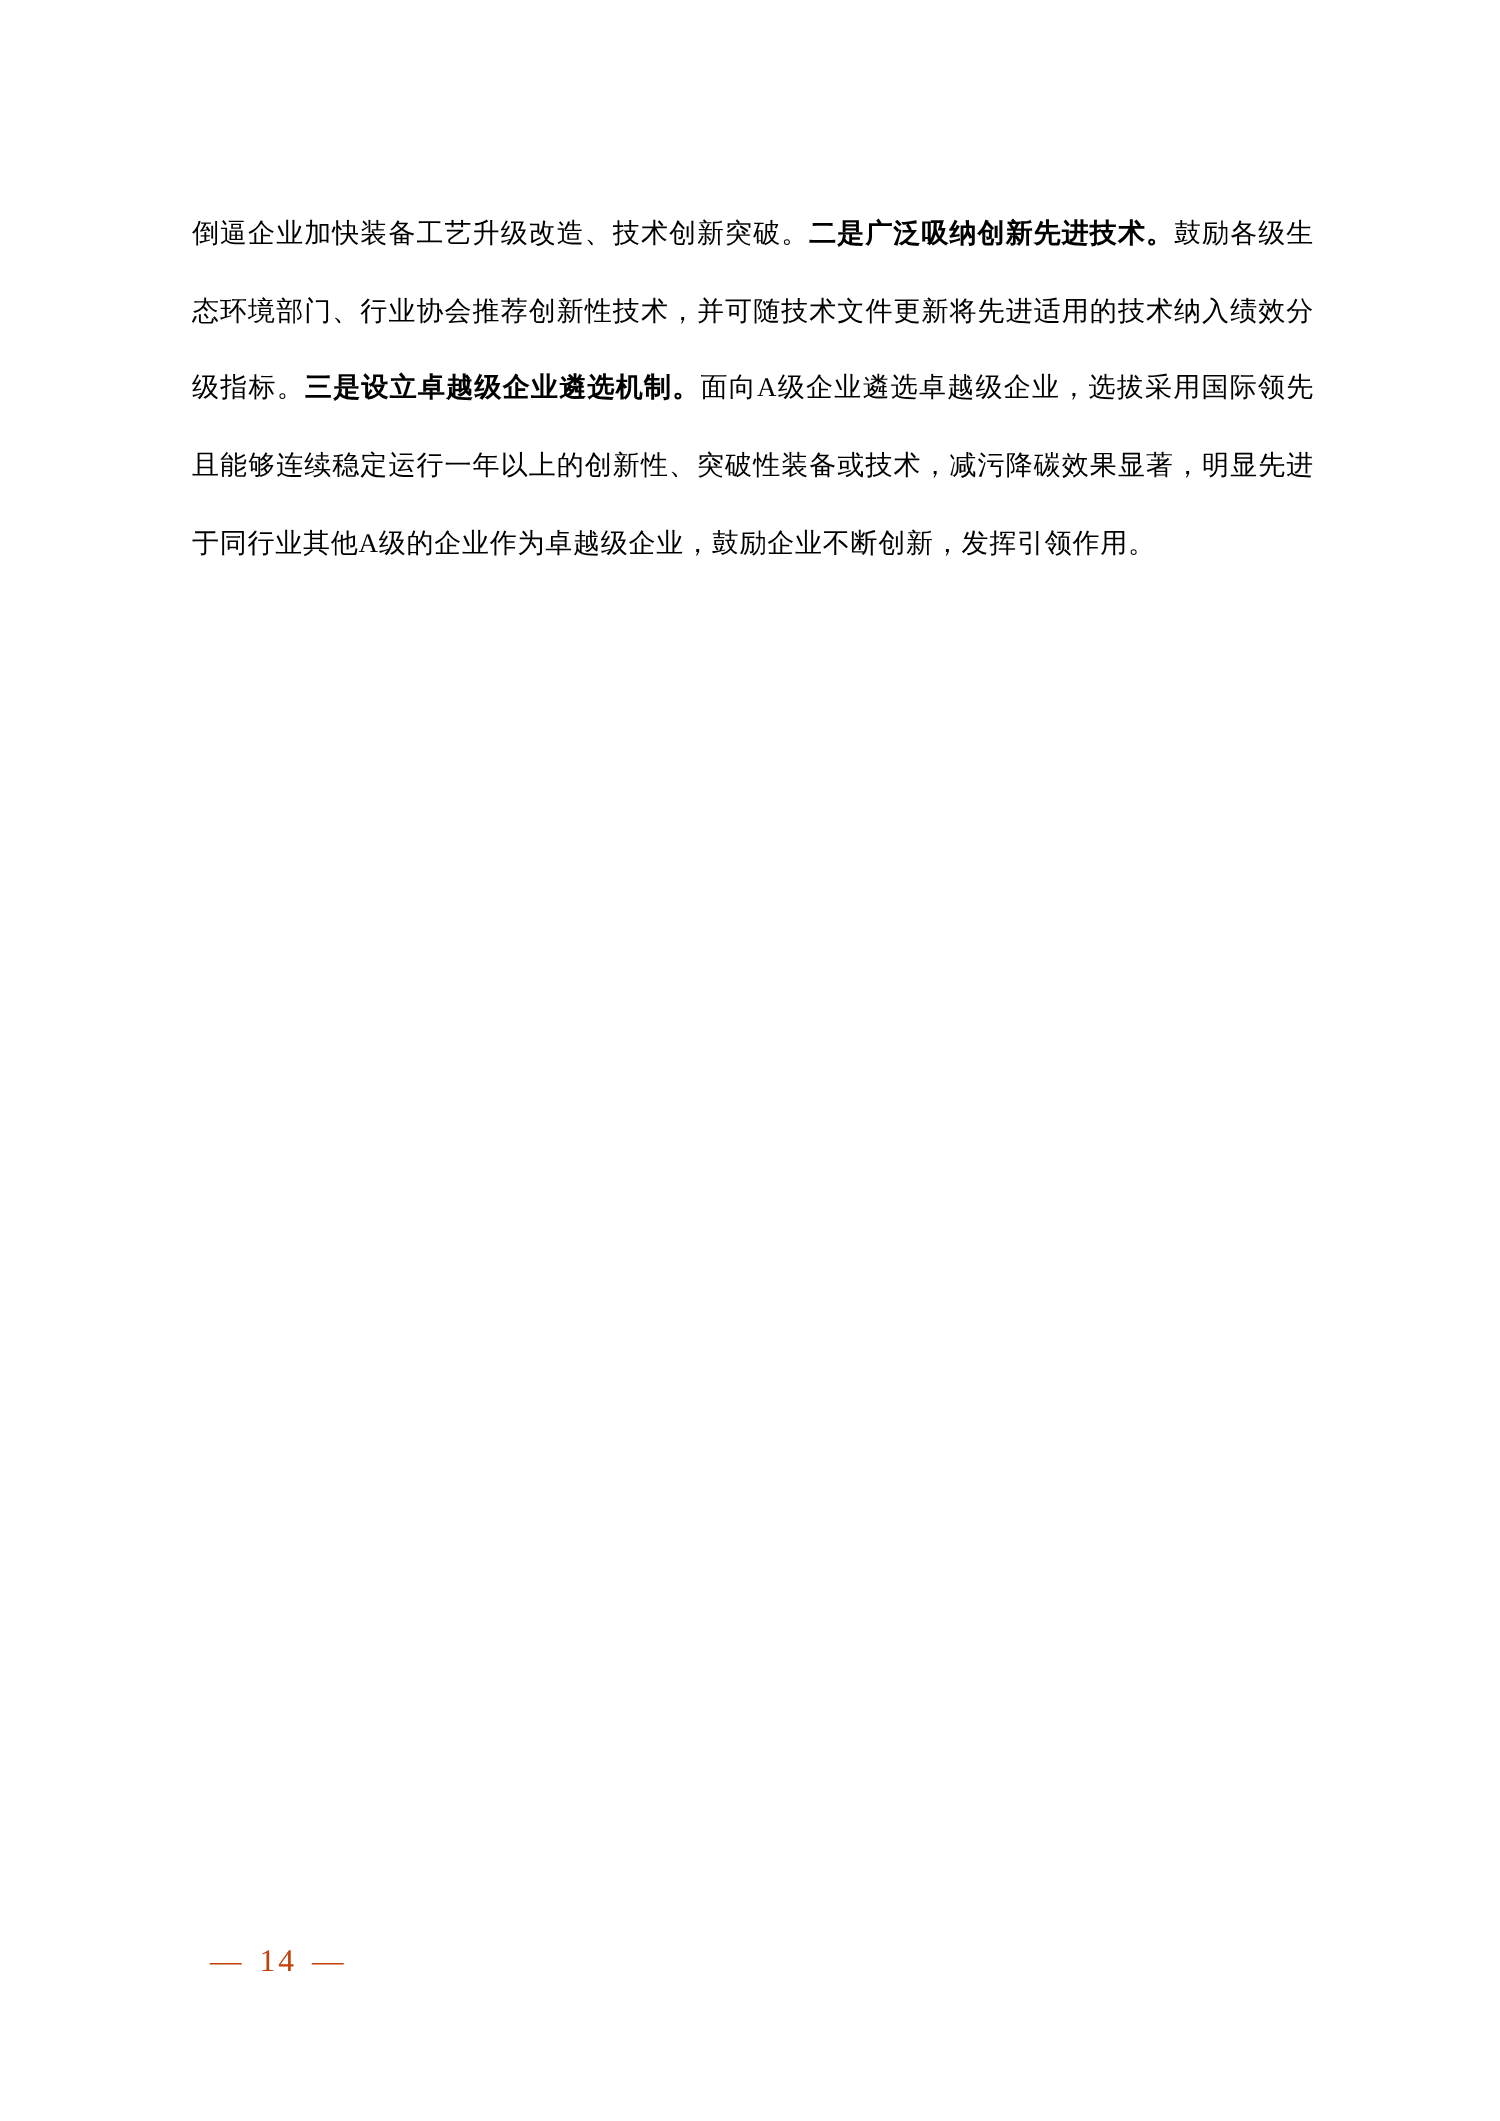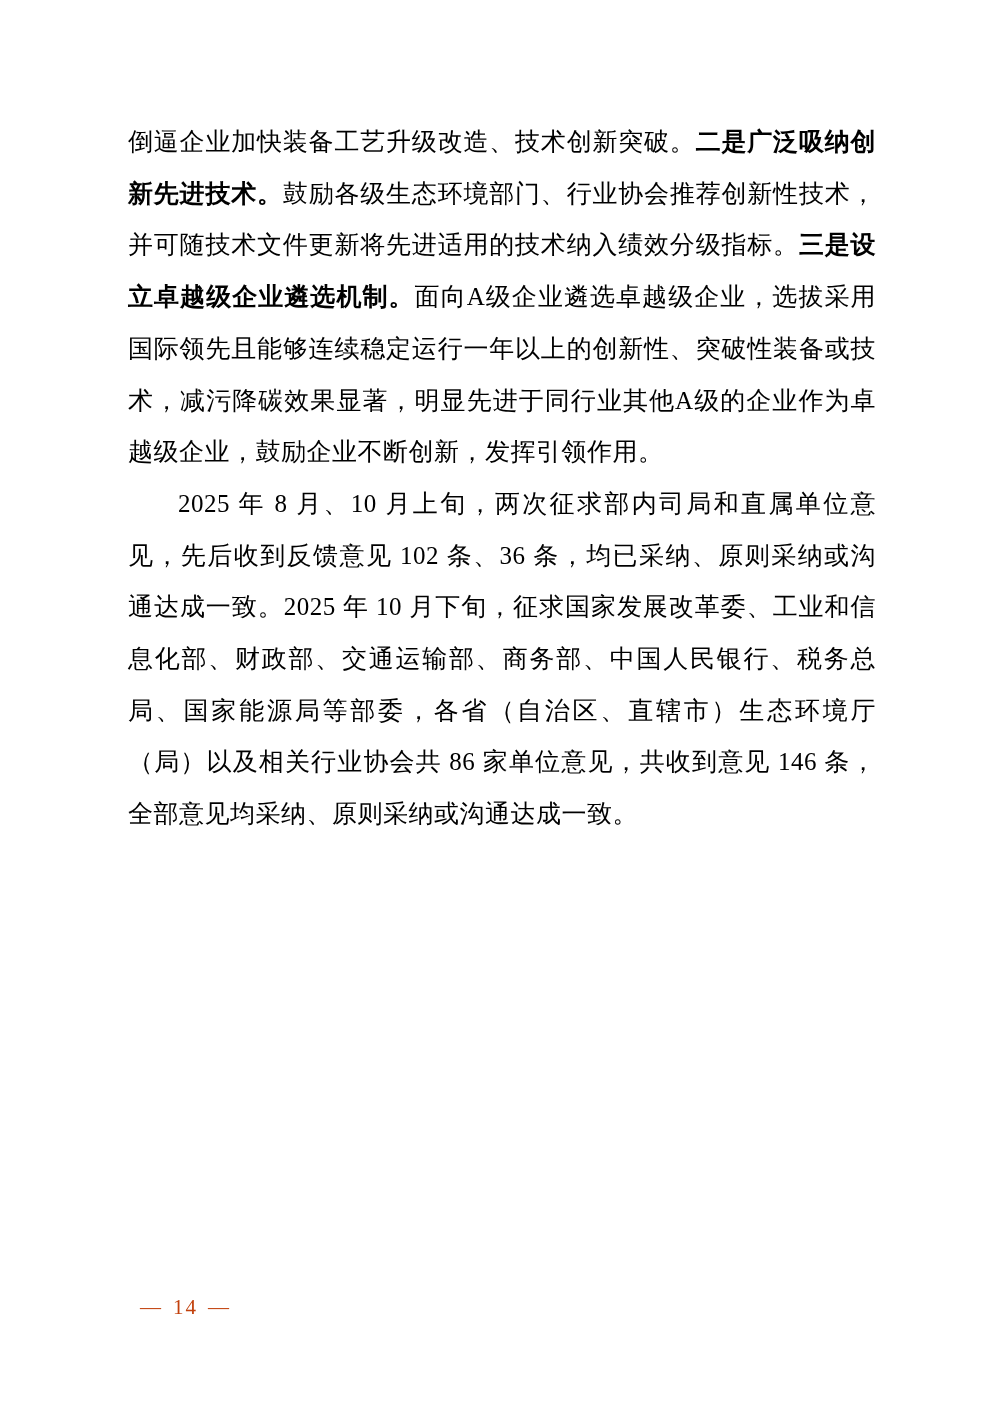--- a/index.html
+++ b/index.html
@@ -11,24 +11,24 @@
     position: relative;
     width: 1000px;
     height: 1414px;
     background: #ffffff;
     overflow: hidden;
     font-family: "Liberation Serif", "DejaVu Serif", serif;
     color: #000000;
   }
   .content {
     position: absolute;
-    top: 116px;
+    top: 130px;
     left: 128px;
     width: 748px;
-    font-size: 25px;
+    font-size: 18px;
     line-height: 51.7px;
     text-align: justify;
     letter-spacing: 0.5px;
   }
   .content p {
     margin: 0;
     padding: 0;
   }
   .para-indent {
     text-indent: 2em;
@@ -64,23 +64,20 @@
 
   <div class="content">
 
     <p class="para-flush">
       <span>倒逼企业加快装备工艺升级改造、技术创新突破。</span><span class="bold">二是广泛吸纳创新先进技术。</span><span>鼓励各级生态环境部门、行业协会推荐创新性技术，并可随技术文件更新将先进适用的技术纳入绩效分级指标。</span><span class="bold">三是设立卓越级企业遴选机制。</span><span>面向A级企业遴选卓越级企业，选拔采用国际领先且能够连续稳定运行一年以上的创新性、突破性装备或技术，减污降碳效果显著，明显先进于同行业其他A级的企业作为卓越级企业，鼓励企业不断创新，发挥引领作用。</span>
     </p>
 
 
 
 
-    <p class="para-indent">
-      <span>2025 年 8 月、10 月上旬，两次征求部内司局和直属单位意见，先后收到反馈意见 102 条、36 条，均已采纳、原则采纳或沟通达成一致。2025 年 10 月下旬，征求国家发展改革委、工业和信息化部、财政部、交通运输部、商务部、中国人民银行、税务总局、国家能源局等部委，各省（自治区、直辖市）生态环境厅（局）以及相关行业协会共 86 家单位意见，共收到意见 146 条，全部意见均采纳、原则采纳或沟通达成一致。</span>
-    </p>
 
   </div>
 
   <div class="footer">
     <span class="dash">—</span><span>14</span><span class="dash">—</span>
   </div>
 
 </div>
 
 </body></html>

